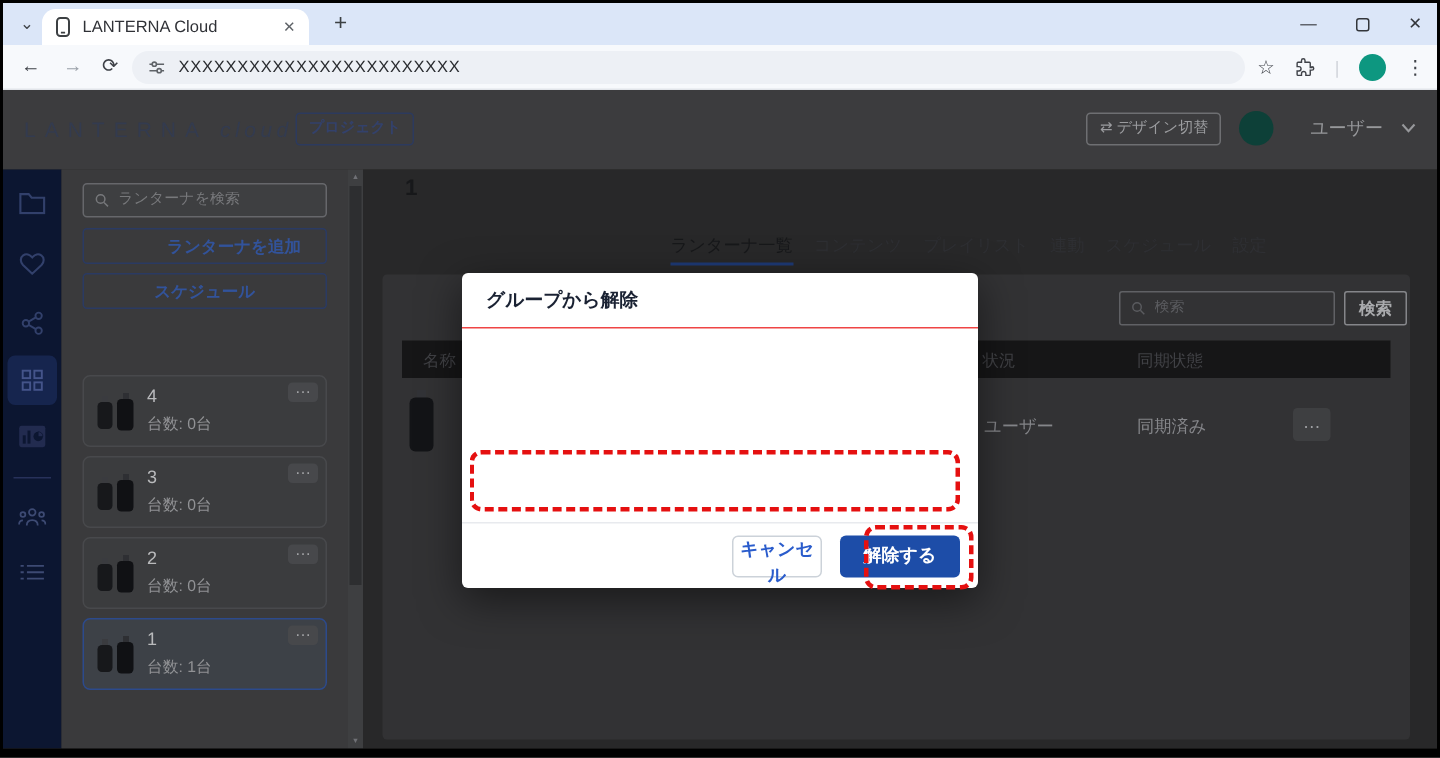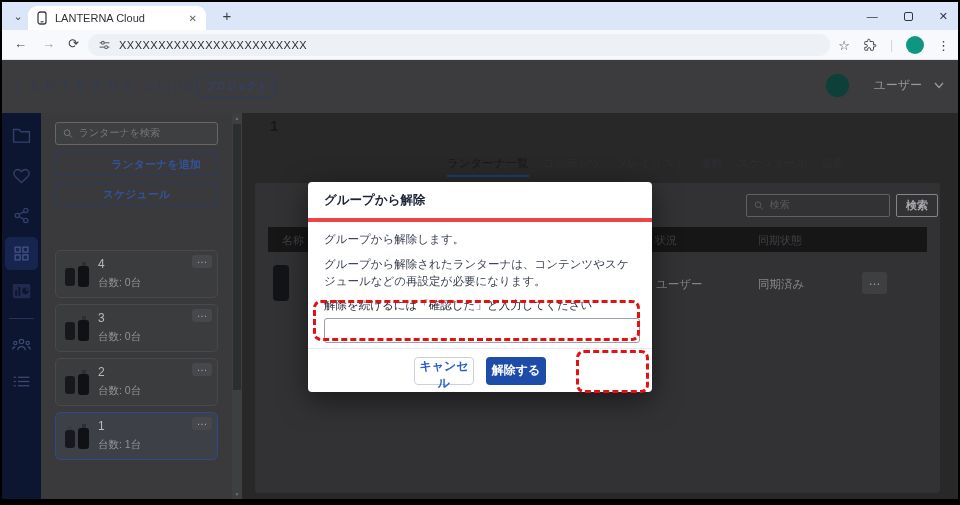--- a/index.html
+++ b/index.html
@@ -74,29 +74,29 @@
   .thead { position:absolute; left:13px; right:13px; top:44px; height:25px; background:#161617; color:#404145; font-size:11px; }
   .th { position:absolute; top:6px; }
   .trow-status { position:absolute; left:401px; top:94px; font-size:11.5px; color:#85868a; }
   .trow-sync { position:absolute; left:503px; top:94px; font-size:11.5px; color:#85868a; }
   .row-menu { position:absolute; left:607px; top:89px; width:25px; height:22px; background:#3e3f41; border-radius:3px; color:#9fa0a3; font-size:12px; line-height:18px; text-align:center; cursor:pointer; }
   .row-lantern { position:absolute; left:14px; top:76px; }
 
   
   .overlay { position:absolute; inset:0; background:rgba(0,0,0,0); z-index:5; }
   .modal { position:absolute; left:308px; top:182px; width:344px; height:210px; background:#fff; border-radius:4px; box-shadow:0 8px 28px rgba(0,0,0,.5); z-index:10; }
-  .mo-title { padding:10px 16px 9px; font-size:12.5px; font-weight:bold; color:#1a2233; border-bottom:4px solid #ef4444; }
+  .mo-title { padding:10px 16px 9px; font-size:12.5px; font-weight:bold; color:#1a2233; border-bottom:1px solid #ef4444; }
   .mo-body { padding:10px 16px 0; }
   .mo-p1 { font-size:11.5px; color:#3a4150; margin-bottom:9px; }
   .mo-p2 { font-size:11.5px; color:#3a4150; line-height:1.45; margin-bottom:9px; }
   .mo-label { font-size:11.5px; color:#1f2633; margin-bottom:5px; }
   .mo-input { width:316px; height:25px; border:1px solid #9aa1ab; border-radius:3px; font-size:12px; padding:0 8px; outline:none; font-family:inherit; }
-  .mo-footer { position:absolute; left:0; right:0; bottom:0; height:44px; border-top:1px solid #e8eaee; display:flex; justify-content:center; align-items:center; gap:12px; padding:0 12px; }
+  .mo-footer { position:absolute; left:0; right:0; bottom:0; height:44px; border-top:1px solid #e8eaee; display:flex; justify-content:flex-end; align-items:center; gap:12px; padding:0 12px; }
   .mo-cancel { width:60px; height:28px; background:#fff; border:1px solid #ccd2d9; border-radius:4px; color:#2a5ccc; font-size:12px; font-weight:bold; cursor:pointer; font-family:inherit; }
-  .mo-confirm { width:60px; height:28px; background:#1d4da8; border:none; border-radius:4px; color:#fff; font-size:12px; font-weight:bold; cursor:pointer; font-family:Liberation Mono, monospace; }
+  .mo-confirm { width:80px; height:28px; background:#1d4da8; border:none; border-radius:4px; color:#fff; font-size:12px; font-weight:bold; cursor:pointer; font-family:Liberation Mono, monospace; }
 
   .ann { position:absolute; border:3px dashed #e51010; border-radius:8px; z-index:20; pointer-events:none; }
   .ann-input { left:313px; top:300px; width:327px; height:41px; }
   .ann-confirm { left:576px; top:350px; width:73px; height:43px; }
 </style>
 </head>
 <body>
 
 <div class="screen">
 
@@ -143,20 +143,21 @@
       <span class="tb-ic">⋮</span>
     </div>
   </div>
 
   <div class="app">
 
     <div class="app-header">
       <div class="logo"><span>LANTERNA</span><i>cloud</i></div>
       <button class="btn-project">プロジェクト</button>
       <div class="hdr-right">
+        <button class="btn-design"><span>⇄ </span><span>デザイン切替</span></button>
         <span class="hdr-avatar"></span>
         <span class="hdr-user">ユーザー</span>
         <svg width="10" height="7" viewBox="0 0 10 7">
             <polyline points="1,1 5,5.5 9,1" fill="none" stroke="#97989b" stroke-width="1.4"></polyline>
           </svg>
       </div>
     </div>
 
     <div class="rail">
       <div class="rail-ic" style="top:14px;">
@@ -326,26 +327,20 @@
           <span class="row-menu">…</span>
         </div>
       </div>
     </div>
 
     <div class="overlay"></div>
   </div>
 
   <div class="modal">
     <div class="mo-title">グループから解除</div>
-    <div class="mo-body">
-      <p class="mo-p1">グループから解除します。</p>
-      <p class="mo-p2">グループから解除されたランターナは、コンテンツやスケジュールなどの再設定が必要になります。</p>
-      <p class="mo-label">解除を続けるには「確認した」と入力してください</p>
-      <input class="mo-input" value="" style="">
-    </div>
     <div class="mo-footer">
       <button class="mo-cancel">キャンセル</button>
       <button class="mo-confirm">解除する</button>
     </div>
   </div>
 
   <div class="ann ann-input"></div>
   <div class="ann ann-confirm"></div>
 
 </div>

